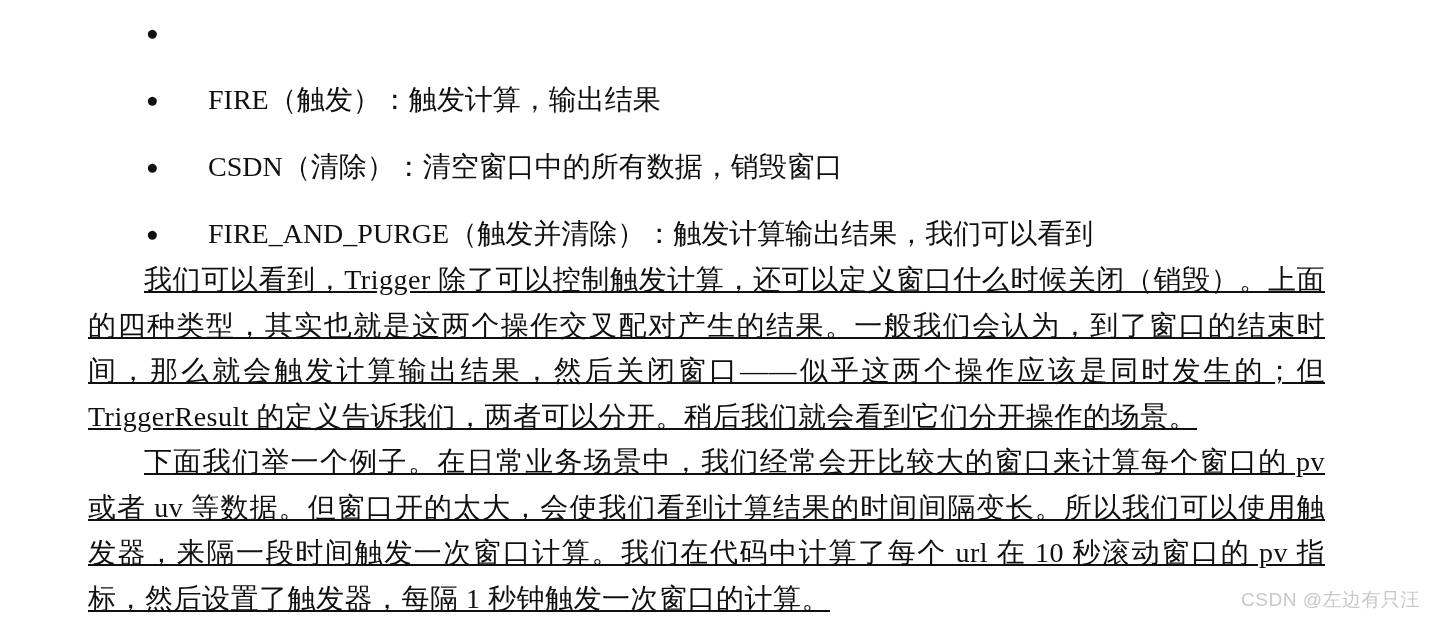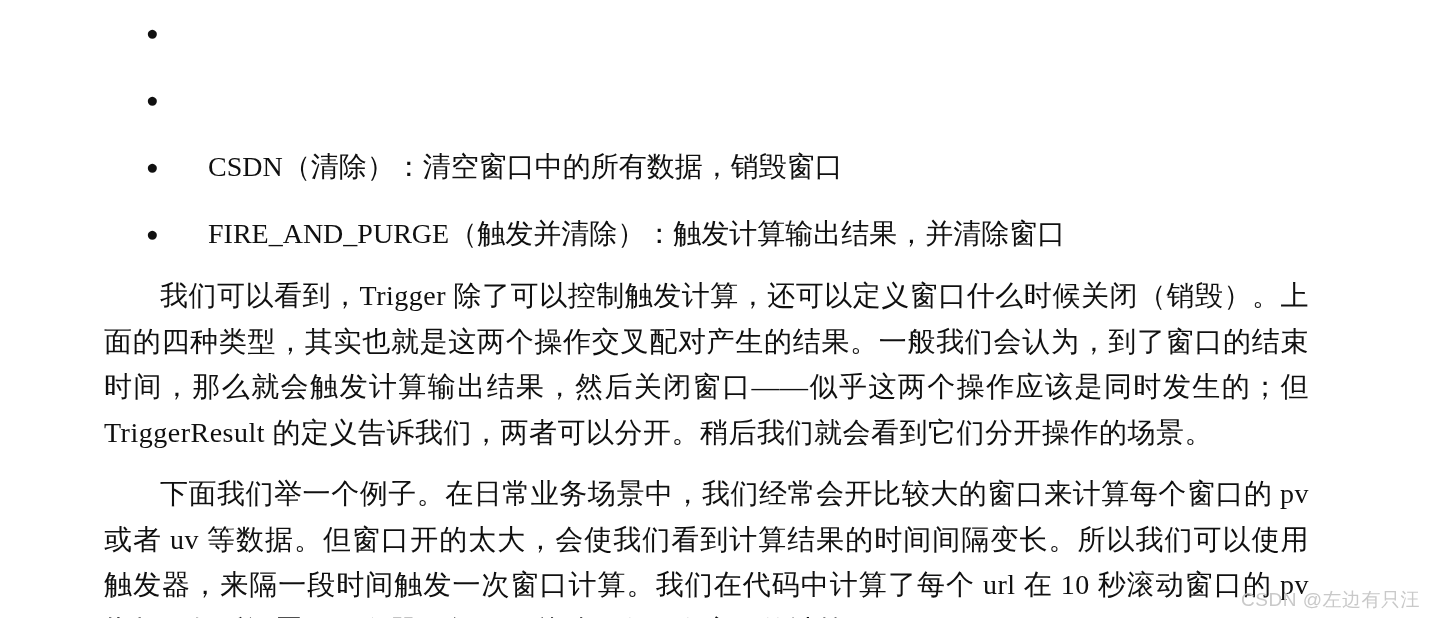--- a/index.html
+++ b/index.html
@@ -39,25 +39,26 @@
     margin-bottom: 0;
   }
   .bullet {
     flex: 0 0 120px;
     box-sizing: border-box;
     padding-left: 58px;
     font-size: 21px;
     line-height: 46px;
   }
   .para {
-    margin: 16px;
+    margin: 0;
     text-align: justify;
     text-indent: 2em;
     line-height: 45.5px;
     letter-spacing: 0.5px;
+    text-decoration: underline;
   }
   .watermark {
     position: absolute;
     right: 17px;
     bottom: 5px;
     font-family: "Liberation Sans", "DejaVu Sans", sans-serif;
     font-size: 19px;
     color: #c9c9c9;
     letter-spacing: 0.5px;
     margin-top: 16px;
@@ -68,28 +69,29 @@
 
 <div class="page">
   <div class="content">
 
     <ul class="bullet-list">
       <li class="bullet-item">
         <span class="bullet">●</span>
       </li>
       <li class="bullet-item">
         <span class="bullet">●</span>
+        <span class="item-text">FIRE（触发）：触发计算，输出结果</span>
       </li>
       <li class="bullet-item">
         <span class="bullet">●</span>
         <span class="item-text">CSDN（清除）：清空窗口中的所有数据，销毁窗口</span>
       </li>
       <li class="bullet-item">
         <span class="bullet">●</span>
-        <span class="item-text">FIRE_AND_PURGE（触发并清除）：触发计算输出结果，并清除窗口</span>
+        <span class="item-text">FIRE_AND_PURGE（触发并清除）：触发计算输出结果，我们可以看到</span>
       </li>
     </ul>
 
     <p class="para">我们可以看到，Trigger 除了可以控制触发计算，还可以定义窗口什么时候关闭（销毁）。上面的四种类型，其实也就是这两个操作交叉配对产生的结果。一般我们会认为，到了窗口的结束时间，那么就会触发计算输出结果，然后关闭窗口——似乎这两个操作应该是同时发生的；但 TriggerResult 的定义告诉我们，两者可以分开。稍后我们就会看到它们分开操作的场景。</p>
     <p class="para">下面我们举一个例子。在日常业务场景中，我们经常会开比较大的窗口来计算每个窗口的 pv 或者 uv 等数据。但窗口开的太大，会使我们看到计算结果的时间间隔变长。所以我们可以使用触发器，来隔一段时间触发一次窗口计算。我们在代码中计算了每个 url 在 10 秒滚动窗口的 pv 指标，然后设置了触发器，每隔 1 秒钟触发一次窗口的计算。</p>
 
   </div>
 
   <div class="watermark">CSDN @左边有只汪</div>
 </div>

